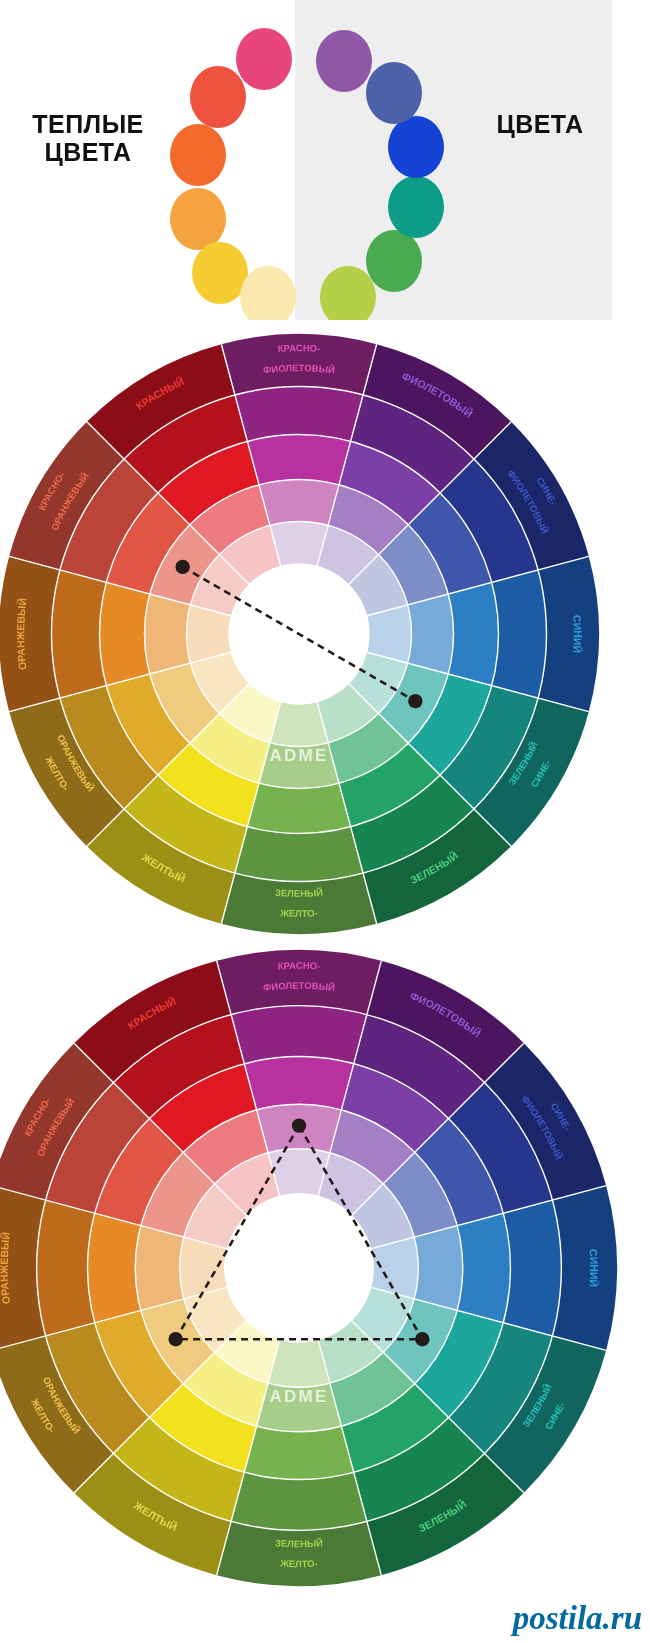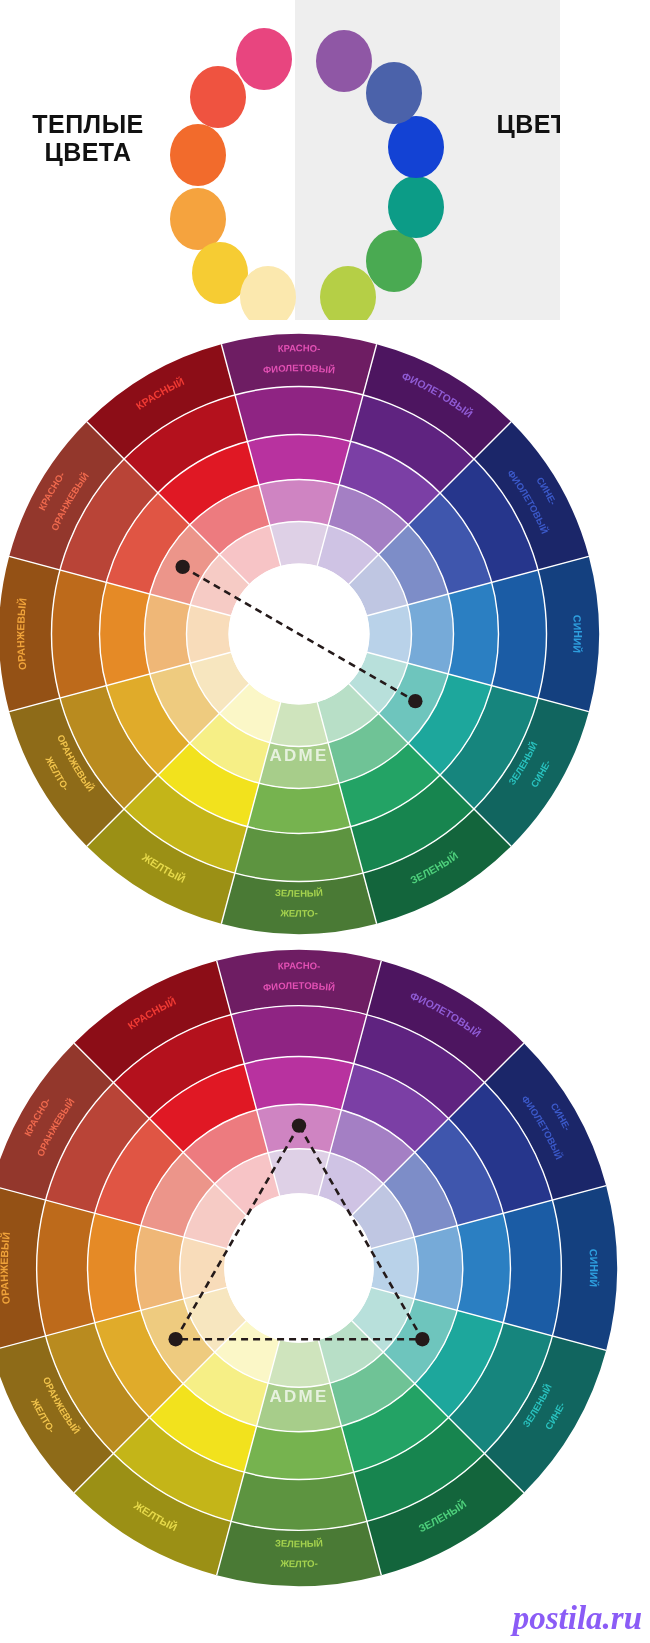--- a/index.html
+++ b/index.html
@@ -3,21 +3,21 @@
 <meta charset="utf-8">
 <style>
   html,body{margin:0;padding:0;background:#fff;}
   body{
     width:650px;height:1643px;position:relative;overflow:hidden;
     font-family:"Liberation Sans","DejaVu Sans",sans-serif;
   }
 
   
   #banner{
-    position:absolute;left:0;top:0;width:560px;height:320px;
+    position:absolute;left:0;top:0;width:612px;height:320px;
     background:#ffffff;overflow:hidden;
   }
   #banner-left-bg{
     position:absolute;left:0;top:0;width:295px;height:320px;background:#ffffff;
   }
   #banner-right-bg{
     position:absolute;left:295px;top:0;width:355px;height:320px;background:#eeeeee;
   }
   .banner-label{
     position:absolute;text-align:center;color:#111111;
@@ -49,21 +49,21 @@
     stroke:#241a1a; stroke-width:2.6; fill:none;
     stroke-dasharray:7 5; stroke-linecap:butt;
   }
   .sep{ stroke:#ffffff; stroke-width:1.4; fill:none; }
 
   
   #postila{
     position:absolute; right:8px; bottom:6px;
     font-family:"Liberation Serif","DejaVu Serif",serif;
     font-style:italic; font-weight:bold; font-size:33px;
-    color:#8b5cf6; letter-spacing:0px; white-space:nowrap;
+    color:#0369a1; letter-spacing:0px; white-space:nowrap;
   }
 </style>
 </head>
 <body>
 
 <div id="banner">
   <div id="banner-left-bg"></div>
   <div id="banner-right-bg"></div>
 
   <div class="banner-label" id="label-warm">

